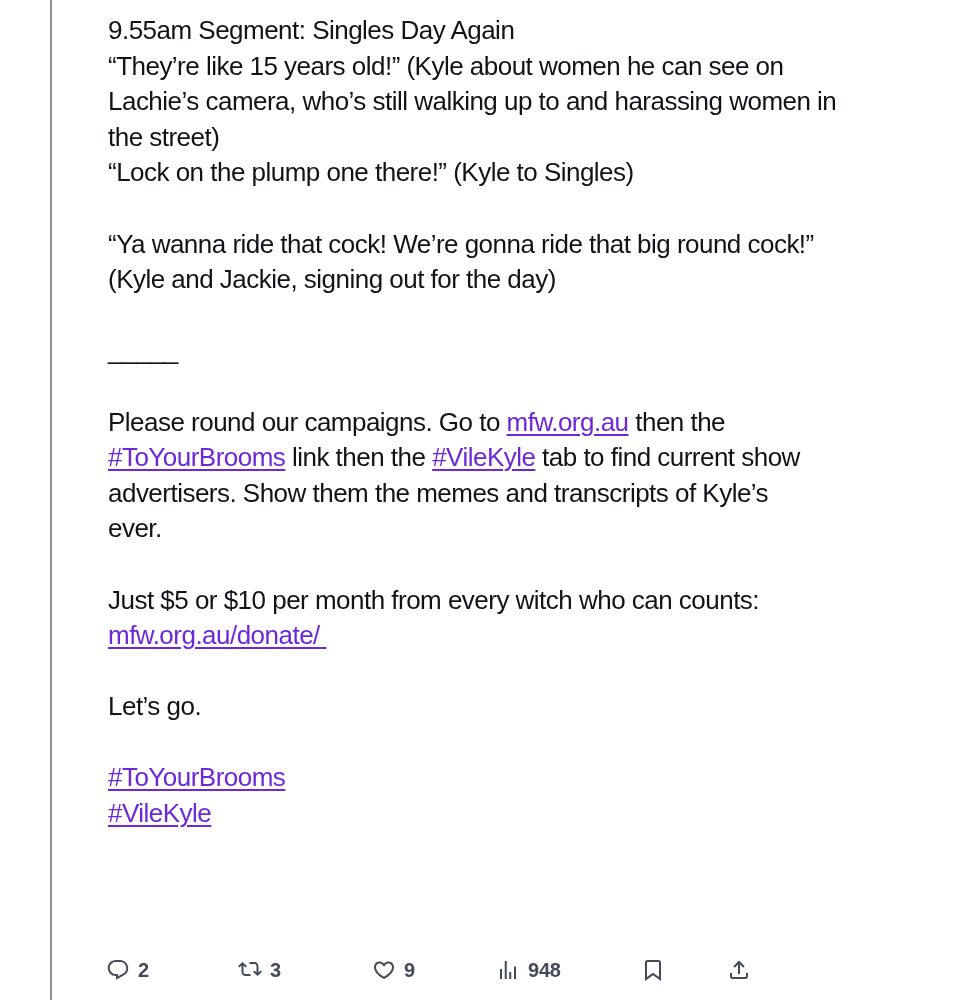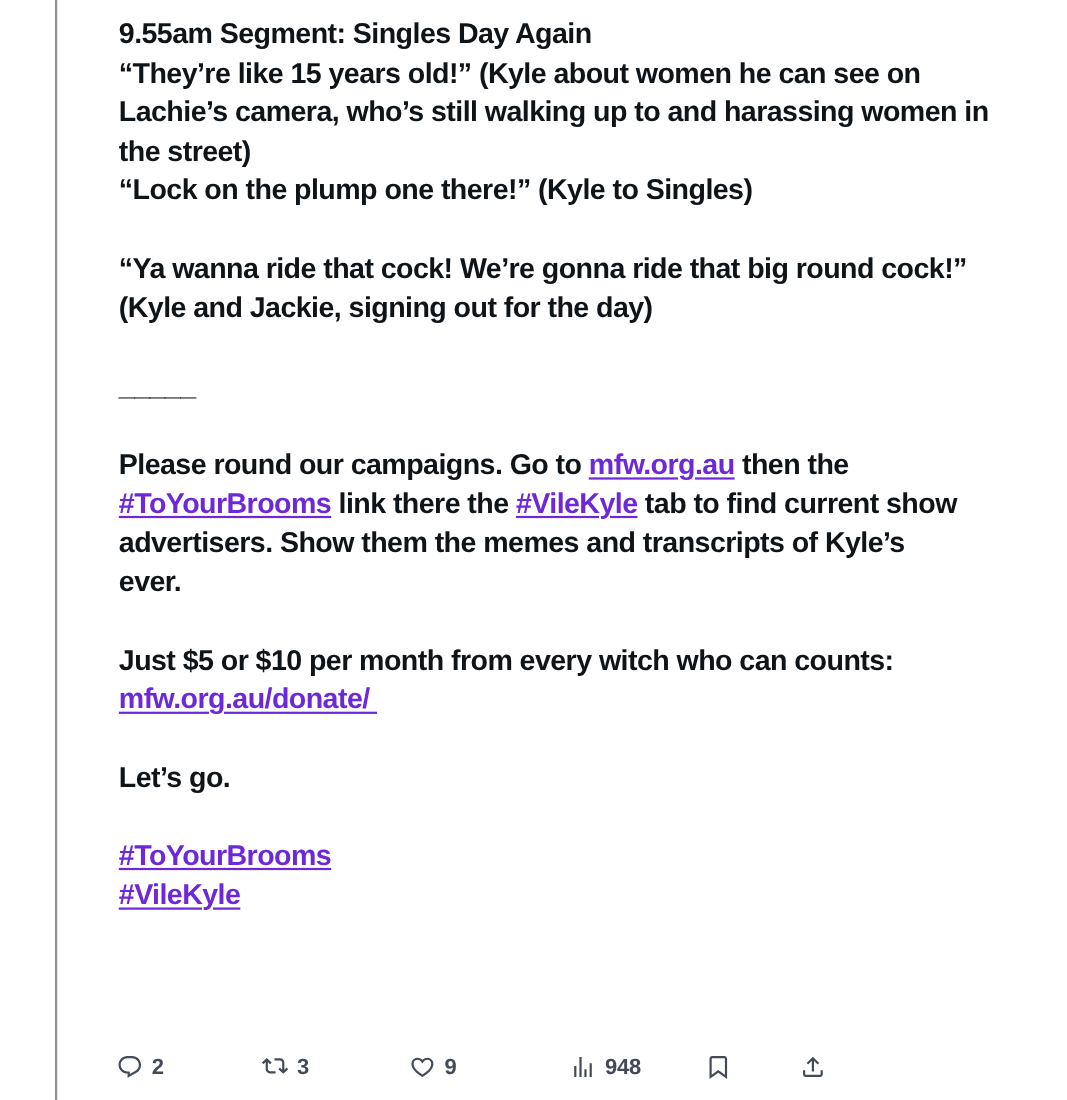--- a/index.html
+++ b/index.html
@@ -7,40 +7,40 @@
     width:970px;height:1000px;position:relative;overflow:hidden;
     background:#ffffff;
     font-family:"Liberation Sans","DejaVu Sans",sans-serif;
   }
   .left-line{
     position:absolute;left:50px;top:0;width:2px;height:1000px;
     background:#8e8e8e;
   }
   .post-body{
     position:absolute;left:108px;top:13px;width:840px;
-    font-size:26px;font-weight:700;line-height:35.6px;
+    font-size:26px;font-weight:400;line-height:35.6px;
     letter-spacing:-0.02em;color:#0f1419;
   }
   .post-line{height:35.6px;white-space:pre;overflow:visible;}
   .post-line .link{
     color:#6d28d9;text-decoration:underline;
     text-decoration-thickness:2px;text-underline-offset:3px;
     cursor:pointer;
   }
   .action-bar{position:absolute;left:0;top:953px;width:970px;height:34px;}
   .action{
     position:absolute;display:flex;align-items:center;gap:8px;
     color:#424b57;height:30px;cursor:pointer;
   }
   .action .count{font-size:20px;font-weight:700;letter-spacing:-0.01em;}
   .action svg{display:block;}
   .act-reply{left:106px;top:2px;}
   .act-repost{left:238px;top:2px;}
   .act-like{left:372px;top:2px;}
-  .act-views{left:518px;top:2px;}
+  .act-views{left:496px;top:2px;}
   .act-bookmark{left:641px;top:2px;}
   .act-share{left:727px;top:2px;}
 </style>
 </head>
 <body>
 
 <div class="left-line"></div>
 
 <div class="post-body" id="post-body">
     <div class="post-line"><span>9.55am Segment: Singles Day Again</span></div>
@@ -48,21 +48,21 @@
     <div class="post-line"><span>Lachie’s camera, who’s still walking up to and harassing women in</span></div>
     <div class="post-line"><span>the street)</span></div>
     <div class="post-line"><span>“Lock on the plump one there!” (Kyle to Singles)</span></div>
     <div class="post-line">&nbsp;</div>
     <div class="post-line"><span>“Ya wanna ride that cock! We’re gonna ride that big round cock!”</span></div>
     <div class="post-line"><span>(Kyle and Jackie, signing out for the day)</span></div>
     <div class="post-line">&nbsp;</div>
     <div class="post-line"><span>_____</span></div>
     <div class="post-line">&nbsp;</div>
     <div class="post-line"><span>Please round our campaigns. Go to </span><span class="link">mfw.org.au</span><span> then the</span></div>
-    <div class="post-line"><span class="link">#ToYourBrooms</span><span> link there the </span><span class="link">#VileKyle</span><span> tab to find current show</span></div>
+    <div class="post-line"><span class="link">#ToYourBrooms</span><span> link then the </span><span class="link">#VileKyle</span><span> tab to find current show</span></div>
     <div class="post-line"><span>advertisers. Show them the memes and transcripts of Kyle’s</span></div>
     <div class="post-line"><span>ever.</span></div>
     <div class="post-line">&nbsp;</div>
     <div class="post-line"><span>Just $5 or $10 per month from every witch who can counts:</span></div>
     <div class="post-line"><span class="link">mfw.org.au/donate/ </span></div>
     <div class="post-line">&nbsp;</div>
     <div class="post-line"><span>Let’s go.</span></div>
     <div class="post-line">&nbsp;</div>
     <div class="post-line"><span class="link">#ToYourBrooms</span></div>
     <div class="post-line"><span class="link">#VileKyle</span></div>

